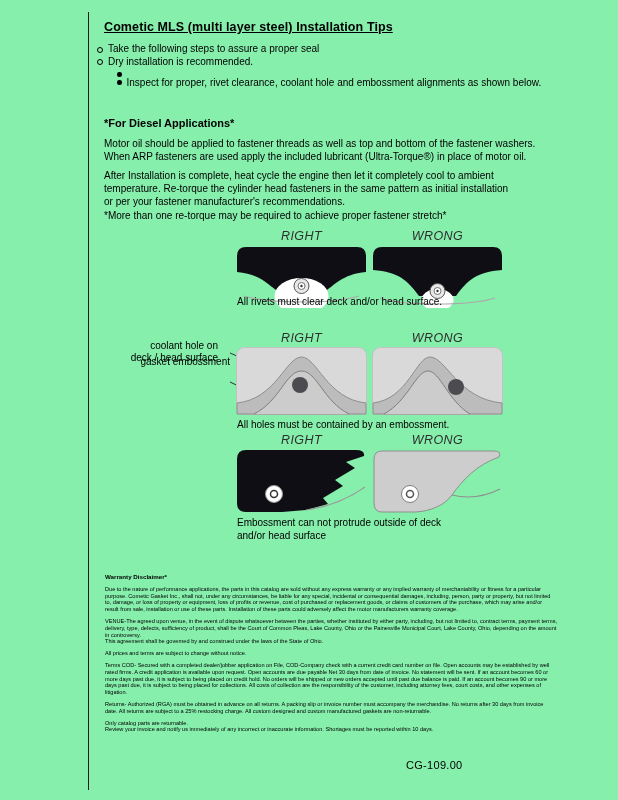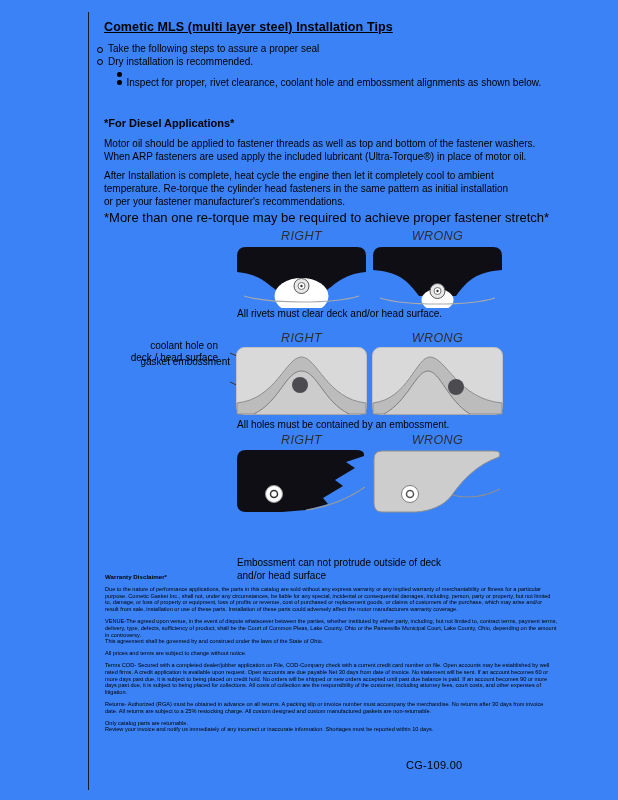--- a/index.html
+++ b/index.html
@@ -1,34 +1,34 @@
 <!DOCTYPE html>
 <html><head>
 <meta charset="utf-8">
 <style>
   html,body { margin:0; padding:0; background:#ffffff; }
   .page {
-    position:relative; width:618px; height:800px; background:#3b82f6;
+    position:relative; width:618px; height:800px; background:#86efac;
     font-family:"Liberation Sans", sans-serif; color:#000; overflow:hidden;
   }
   .rule-left { position:absolute; left:88px; top:12px; width:1px; height:778px; background:#1c1c1c; }
 
   .title { position:absolute; left:104px; top:20px; font-size:12.5px; font-weight:bold; text-decoration:underline; letter-spacing:.1px; }
 
   .bullets { position:absolute; left:97px; top:43px; font-size:10px; line-height:12.8px; width:470px; }
   .b-row { display:flex; align-items:flex-start; }
   .o-mark { width:4px; height:4px; border:1px solid #000; border-radius:50%; margin:3.5px 5px 0 0; flex:none; }
   .f-mark { width:4.5px; height:4.5px; background:#000; border-radius:50%; margin:3.5px 5px 0 0; flex:none; }
   .sub { margin-left:20px; }
 
   .diesel-h { position:absolute; left:104px; top:117px; font-size:11px; font-weight:bold; }
   .para { position:absolute; left:104px; width:470px; font-size:10px; line-height:13px; white-space:pre-line; }
   #para1 { top:137px; }
   #para2 { top:169px; }
-  .note { position:absolute; left:104px; top:210px; font-size:13px; }
+  .note { position:absolute; left:104px; top:210px; font-size:10px; }
 
   .dg-head { position:absolute; width:131px; text-align:center; font-size:12.5px; color:#2e2e2e; letter-spacing:.4px;font-style:italic; }
   .panel { position:absolute; width:131px; }
   .panel svg { display:block; }
   .caption { position:absolute; left:237px; font-size:10px; line-height:12.5px; white-space:pre-line; }
 
   .lbl { position:absolute; font-size:10px; line-height:11.5px; text-align:right; white-space:pre-line; }
   #lbl-coolant { left:116px; top:340px; width:102px; }
   #lbl-emboss { left:116px; top:356px; width:114px; }
   .connector { position:absolute; left:230px; top:350px; pointer-events:none; }
@@ -90,21 +90,21 @@
   <div class="panel" style="left:372px; top:246px;">
     <svg width="131" height="62" viewBox="0 0 131 62">
       <path d="M10,1 H121 Q130,1 130,10 V24 C104,26 96,34 84,50 L47,50 C35,34 27,26 1,24 V10 Q1,1 10,1 Z" fill="#0e0e14"></path>
       <ellipse cx="65.5" cy="54" rx="16" ry="11" fill="#ffffff"></ellipse>
       <path d="M8,52 C34,60 97,60 123,52" stroke="#a9a9a9" stroke-width="1.2" fill="none"></path>
       <circle cx="65.5" cy="45" r="7.5" fill="#e8e8e8" stroke="#555" stroke-width="1"></circle>
       <circle cx="65.5" cy="45" r="3.5" fill="#ffffff" stroke="#555" stroke-width="0.8"></circle>
       <circle cx="65.5" cy="45" r="1.2" fill="#333"></circle>
     </svg>
   </div>
-  <div class="caption" style="top:308px;">All rivets must clear deck and/or head surface.</div>
+  <div class="caption" style="top:296px;">All rivets must clear deck and/or head surface.</div>
 
   <div class="dg-head" style="left:236px; top:331px;">RIGHT</div>
   <div class="dg-head" style="left:372px; top:331px;">WRONG</div>
 
   <div class="lbl" id="lbl-coolant">coolant hole on
 deck / head surface</div>
   <div class="lbl" id="lbl-emboss">gasket embossment</div>
   <svg class="connector" width="80" height="60" viewBox="0 0 80 60">
     <line x1="0" y1="3" x2="65" y2="31" stroke="#333" stroke-width="1"></line>
     <line x1="0" y1="32" x2="38" y2="50" stroke="#333" stroke-width="1"></line>
@@ -140,21 +140,21 @@
     </svg>
   </div>
   <div class="panel" style="left:372px; top:449px;">
     <svg width="131" height="64" viewBox="0 0 131 64">
       <path d="M10,2 H122 Q130,2 127,8 C104,16 90,32 80,46 C72,57 58,62 44,63 L10,63 Q2,63 2,54 V10 Q2,2 10,2 Z" fill="#cdcdcd" stroke="#8f8f8f" stroke-width="1"></path>
       <path d="M80,46 C96,50 112,48 128,40" stroke="#8f8f8f" stroke-width="1.2" fill="none"></path>
       <circle cx="38" cy="45" r="8.5" fill="#ffffff" stroke="#7f7f7f" stroke-width="1"></circle>
       <circle cx="38" cy="45" r="3.5" fill="none" stroke="#555" stroke-width="1.5"></circle>
     </svg>
   </div>
-  <div class="caption" style="top:517px;margin-top:40px;">Embossment can not protrude outside of deck
+  <div class="caption" style="top:517px;">Embossment can not protrude outside of deck
 and/or head surface</div>
 
   <div class="legal">
     <p class="lh">Warranty Disclaimer*</p>
     <p>Due to the nature of performance applications, the parts in this catalog are sold without any express warranty or any implied warranty of merchantability or fitness for a particular purpose.  Cometic Gasket Inc., shall not, under any circumstances, be liable for any special, incidental or consequential damages, including, person, party or property, but not limited to, damage, or loss of property or equipment, loss of profits or revenue, cost of purchased or replacement goods, or claims of customers of the purchase, which may arise and/or result from sale, installation or use of these parts.  Installation of these parts could adversely affect the motor manufacturers warranty coverage.</p>
     <p>VENUE-The agreed upon venue, in the event of dispute whatsoever between the parties, whether instituted by either party, including, but not limited to, contract terms, payment terms, delivery, type, defects, sufficiency of product, shall be the Court of Common Pleas, Lake County, Ohio or the Painesville Municipal Court, Lake County, Ohio, depending on the amount in controversy.
 This agreement shall be governed by and construed under the laws of the State of Ohio.</p>
     <p>All prices and terms are subject to change without notice.</p>
     <p>Terms COD- Secured with a completed dealer/jobber application on File, COD-Company check with a current credit card number on file.  Open accounts may be established by well rated firms.  A credit application is available upon request.  Open accounts are due payable Net 30 days from date of invoice.  No statement will be sent.  If an account becomes 60 or more days past due, it is subject to being placed on credit hold.  No orders will be shipped or new orders accepted until past due balance is paid.  If an account becomes 90 or more days past due, it is subject to being placed for collections.  All costs of collection are the responsibility of the customer, including attorney fees, court costs, and other expenses of litigation.</p>
     <p>Returns- Authorized (RGA) must be obtained in advance on all returns.  A packing slip or invoice number must accompany the merchandise.  No returns after 30 days from invoice date.  All returns are subject to a 25% restocking charge.  All custom designed and custom manufactured gaskets are non-returnable.</p>

